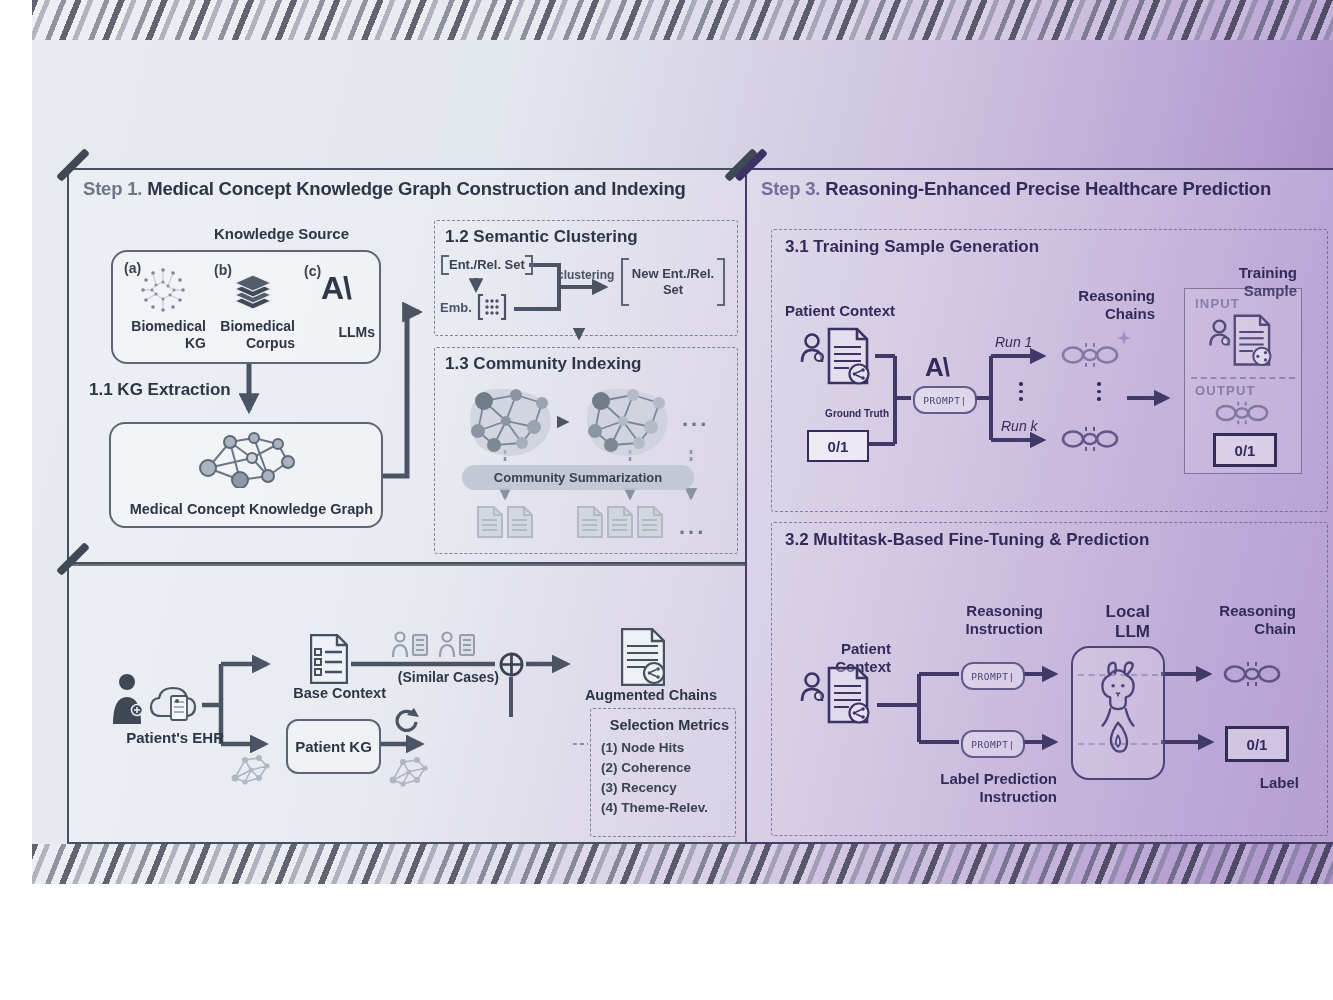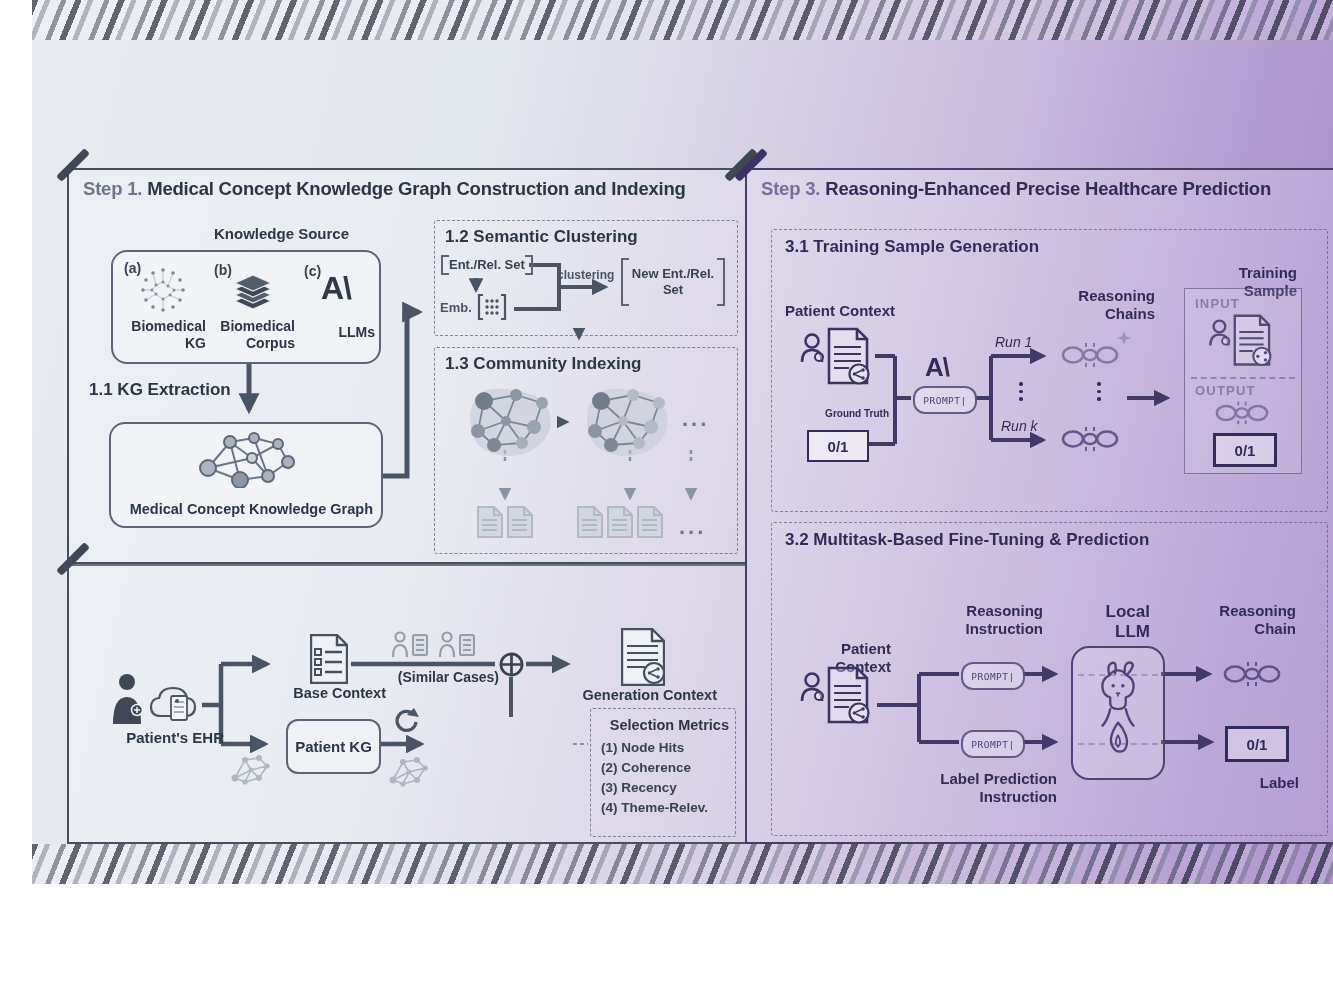--- a/index.html
+++ b/index.html
@@ -210,20 +210,21 @@
           <circle cx="78" cy="20" r="6" fill="#b4bbc6"></circle>
           <circle cx="14" cy="48" r="7" fill="#8b95a3"></circle>
           <circle cx="42" cy="38" r="5" fill="#b4bbc6"></circle>
           <circle cx="70" cy="44" r="7" fill="#b4bbc6"></circle>
           <circle cx="30" cy="62" r="7" fill="#7d8795"></circle>
           <circle cx="58" cy="60" r="6" fill="#b4bbc6"></circle>
         </g>
     </svg>
     <span class="ell" style="left:613px;top:236px">...</span>
 
+    <div class="pill" style="left:393px;top:295px;width:232px;height:25px">Community Summarization</div>
 
     <svg class="icn o8" style="left:408px;top:336px" width="26" height="32" viewBox="0 0 26 32">
         <path d="M1,1 H17 L25,9 V31 H1 Z" fill="#cfd5dd" stroke="#aab1bc" stroke-width="2"></path>
         <path d="M17,1 V9 H25" fill="none" stroke="#aab1bc" stroke-width="2"></path>
         <path d="M5,14 H20 M5,19 H20 M5,24 H20" stroke="#aab1bc" stroke-width="2"></path>
       </svg>
     <svg class="icn o8" style="left:438px;top:336px" width="26" height="32" viewBox="0 0 26 32">
         <path d="M1,1 H17 L25,9 V31 H1 Z" fill="#cfd5dd" stroke="#aab1bc" stroke-width="2"></path>
         <path d="M17,1 V9 H25" fill="none" stroke="#aab1bc" stroke-width="2"></path>
         <path d="M5,14 H20 M5,19 H20 M5,24 H20" stroke="#aab1bc" stroke-width="2"></path>
@@ -304,21 +305,21 @@
     <svg class="icn" style="left:552px;top:64px" width="44" height="58" viewBox="0 0 44 58">
       <path d="M1,1 H31 L43,13 V57 H1 Z" fill="#eef1f6" stroke="#46505e" stroke-width="2.4"></path>
       <path d="M31,1 V13 H43" fill="none" stroke="#46505e" stroke-width="2.4"></path>
       <path d="M6,18 H37 M6,25 H37 M6,32 H37 M6,39 H24" stroke="#46505e" stroke-width="2.2"></path>
       <circle cx="33" cy="45" r="10" fill="#eef1f6" stroke="#46505e" stroke-width="2.2"></circle>
       <circle cx="28.5" cy="45" r="1.8" fill="#46505e"></circle>
         <circle cx="37" cy="41" r="1.8" fill="#46505e"></circle>
         <circle cx="37" cy="49" r="1.8" fill="#46505e"></circle>
       <path d="M30,44 L35.5,41.5 M30,46 L35.5,48.5" stroke="#46505e" stroke-width="1.5"></path>
     </svg>
-    <div class="lbl" style="left:498px;top:123px;width:150px;font-size:14.5px">Generation Context</div>
+    <div class="lbl" style="left:498px;top:123px;width:150px;font-size:14.5px">Augmented Chains</div>
 
     <div class="rbox" style="left:217px;top:155px;width:91px;height:51px;border-radius:12px;display:flex;align-items:center;justify-content:center">
       <span style="font-weight:700;font-size:15px">Patient KG</span>
     </div>
 
     <svg class="icn" style="left:323px;top:144px" width="28" height="26" viewBox="0 0 28 26">
       <path d="M22,7 A9.5,9.5 0 1 0 24,14" fill="none" stroke="#4b5464" stroke-width="3.2"></path>
       <polygon points="22,0 27,9 15,7" fill="#4b5464"></polygon>
     </svg>
 

